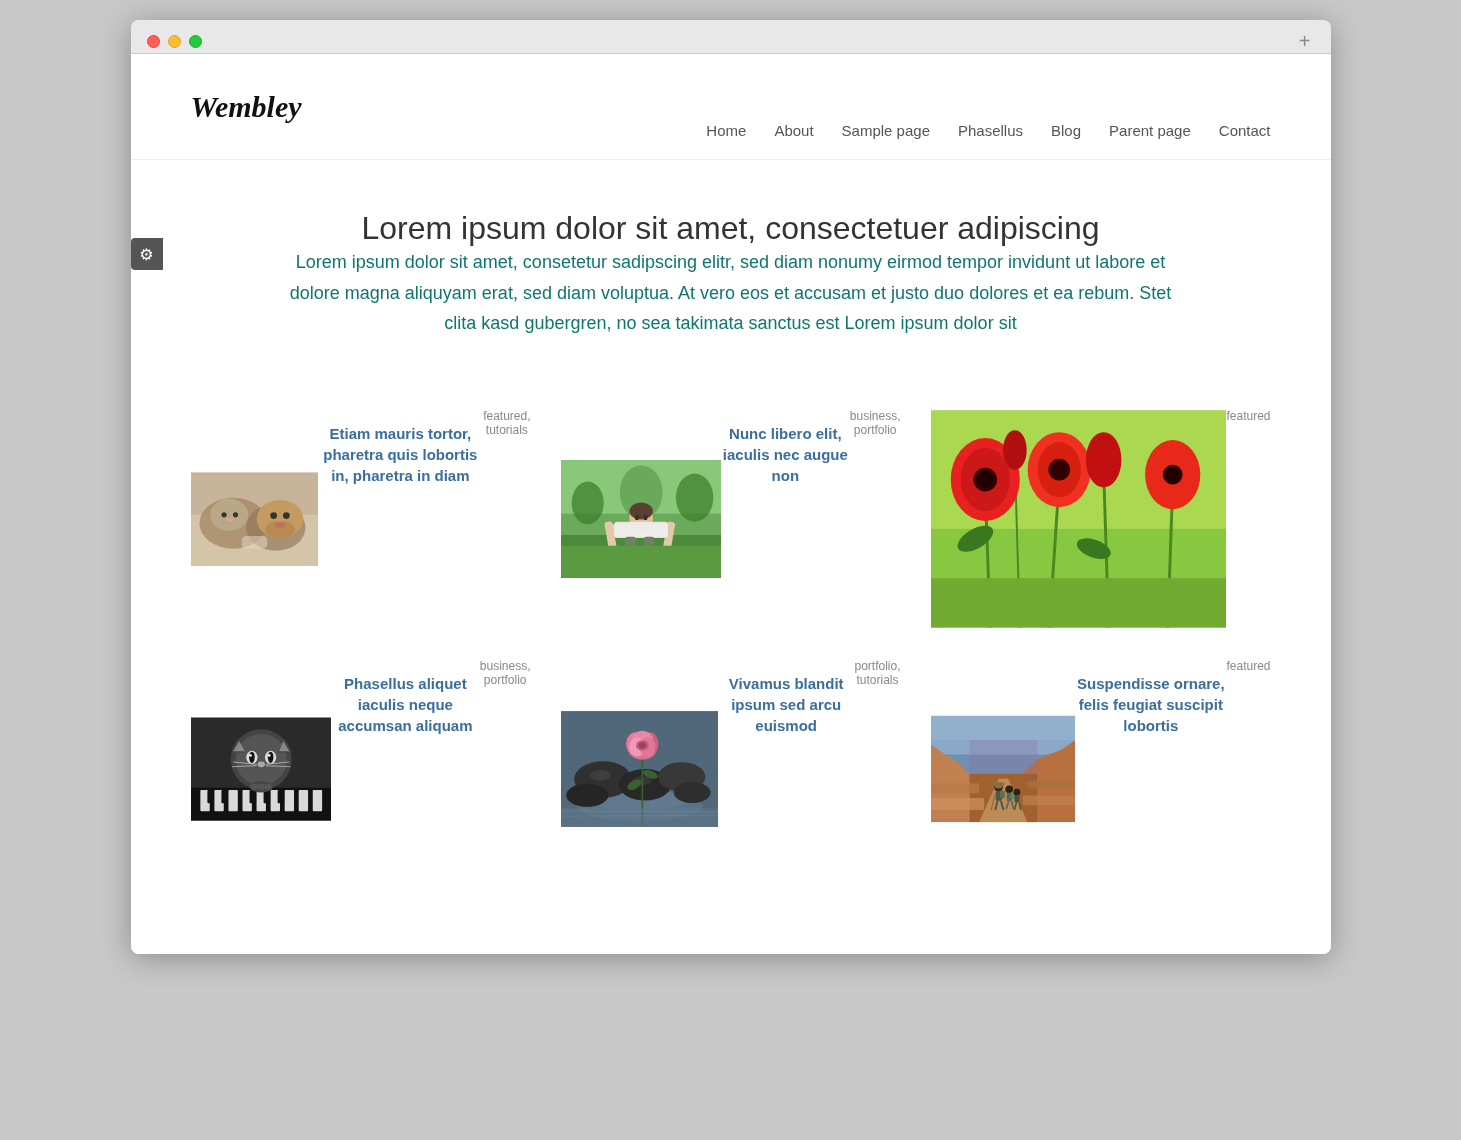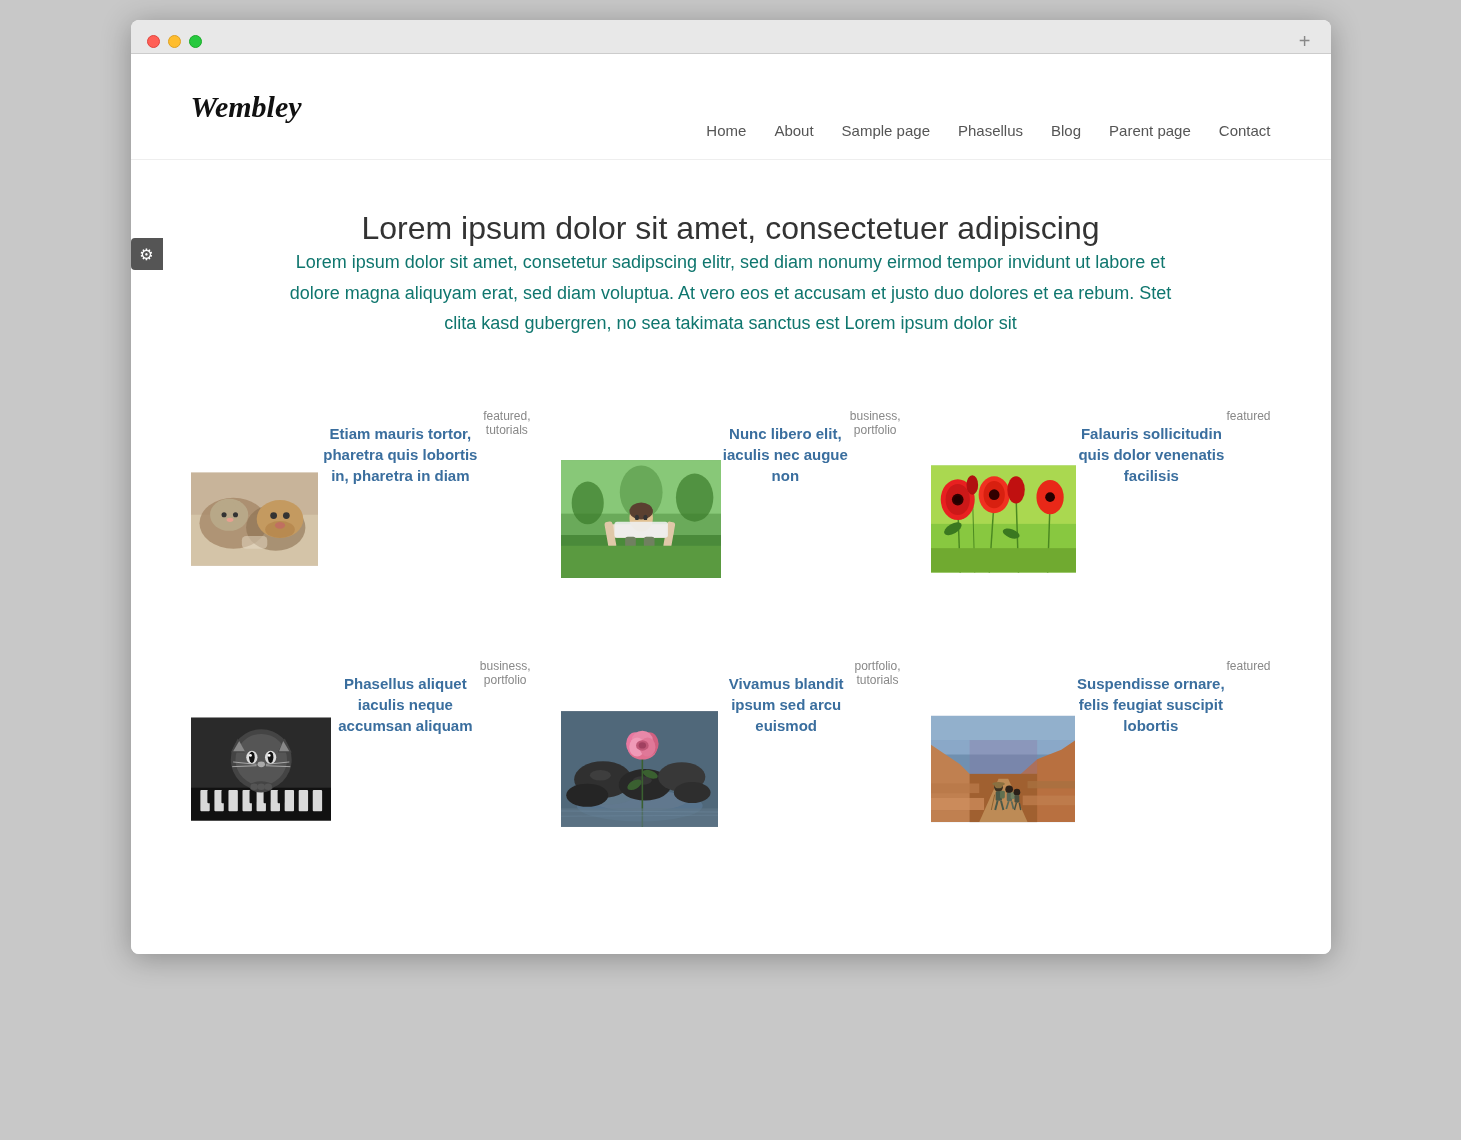--- a/index.html
+++ b/index.html
@@ -273,21 +273,20 @@
             <ellipse cx="245" cy="65" rx="28" ry="35" fill="#e82818"></ellipse>
             <circle cx="245" cy="65" r="10" fill="#220000"></circle>
 
             <ellipse cx="85" cy="40" rx="12" ry="20" fill="#b01010"></ellipse>
 
             <ellipse cx="45" cy="130" rx="20" ry="10" fill="#3a7820" transform="rotate(-30,45,130)"></ellipse>
             <ellipse cx="165" cy="140" rx="18" ry="9" fill="#3a7820" transform="rotate(20,165,140)"></ellipse>
             <rect x="0" y="170" width="300" height="50" fill="#70aa30"></rect>
           </svg>
         </div>
-        <div class="post-title">Falauris sollicitudin quis dolor venenatis facilisis</div>
         <div class="post-tags">featured</div>
       </div>
 
       <div class="post-card">
         <div class="post-img-wrapper">
           <svg viewBox="0 0 300 220" xmlns="http://www.w3.org/2000/svg">
             <rect width="300" height="220" fill="#2a2a2a"></rect>
 
             <rect x="0" y="150" width="300" height="70" fill="#111"></rect>
             <rect x="20" y="155" width="20" height="45" rx="2" fill="#f0f0f0" opacity="0.9"></rect>

